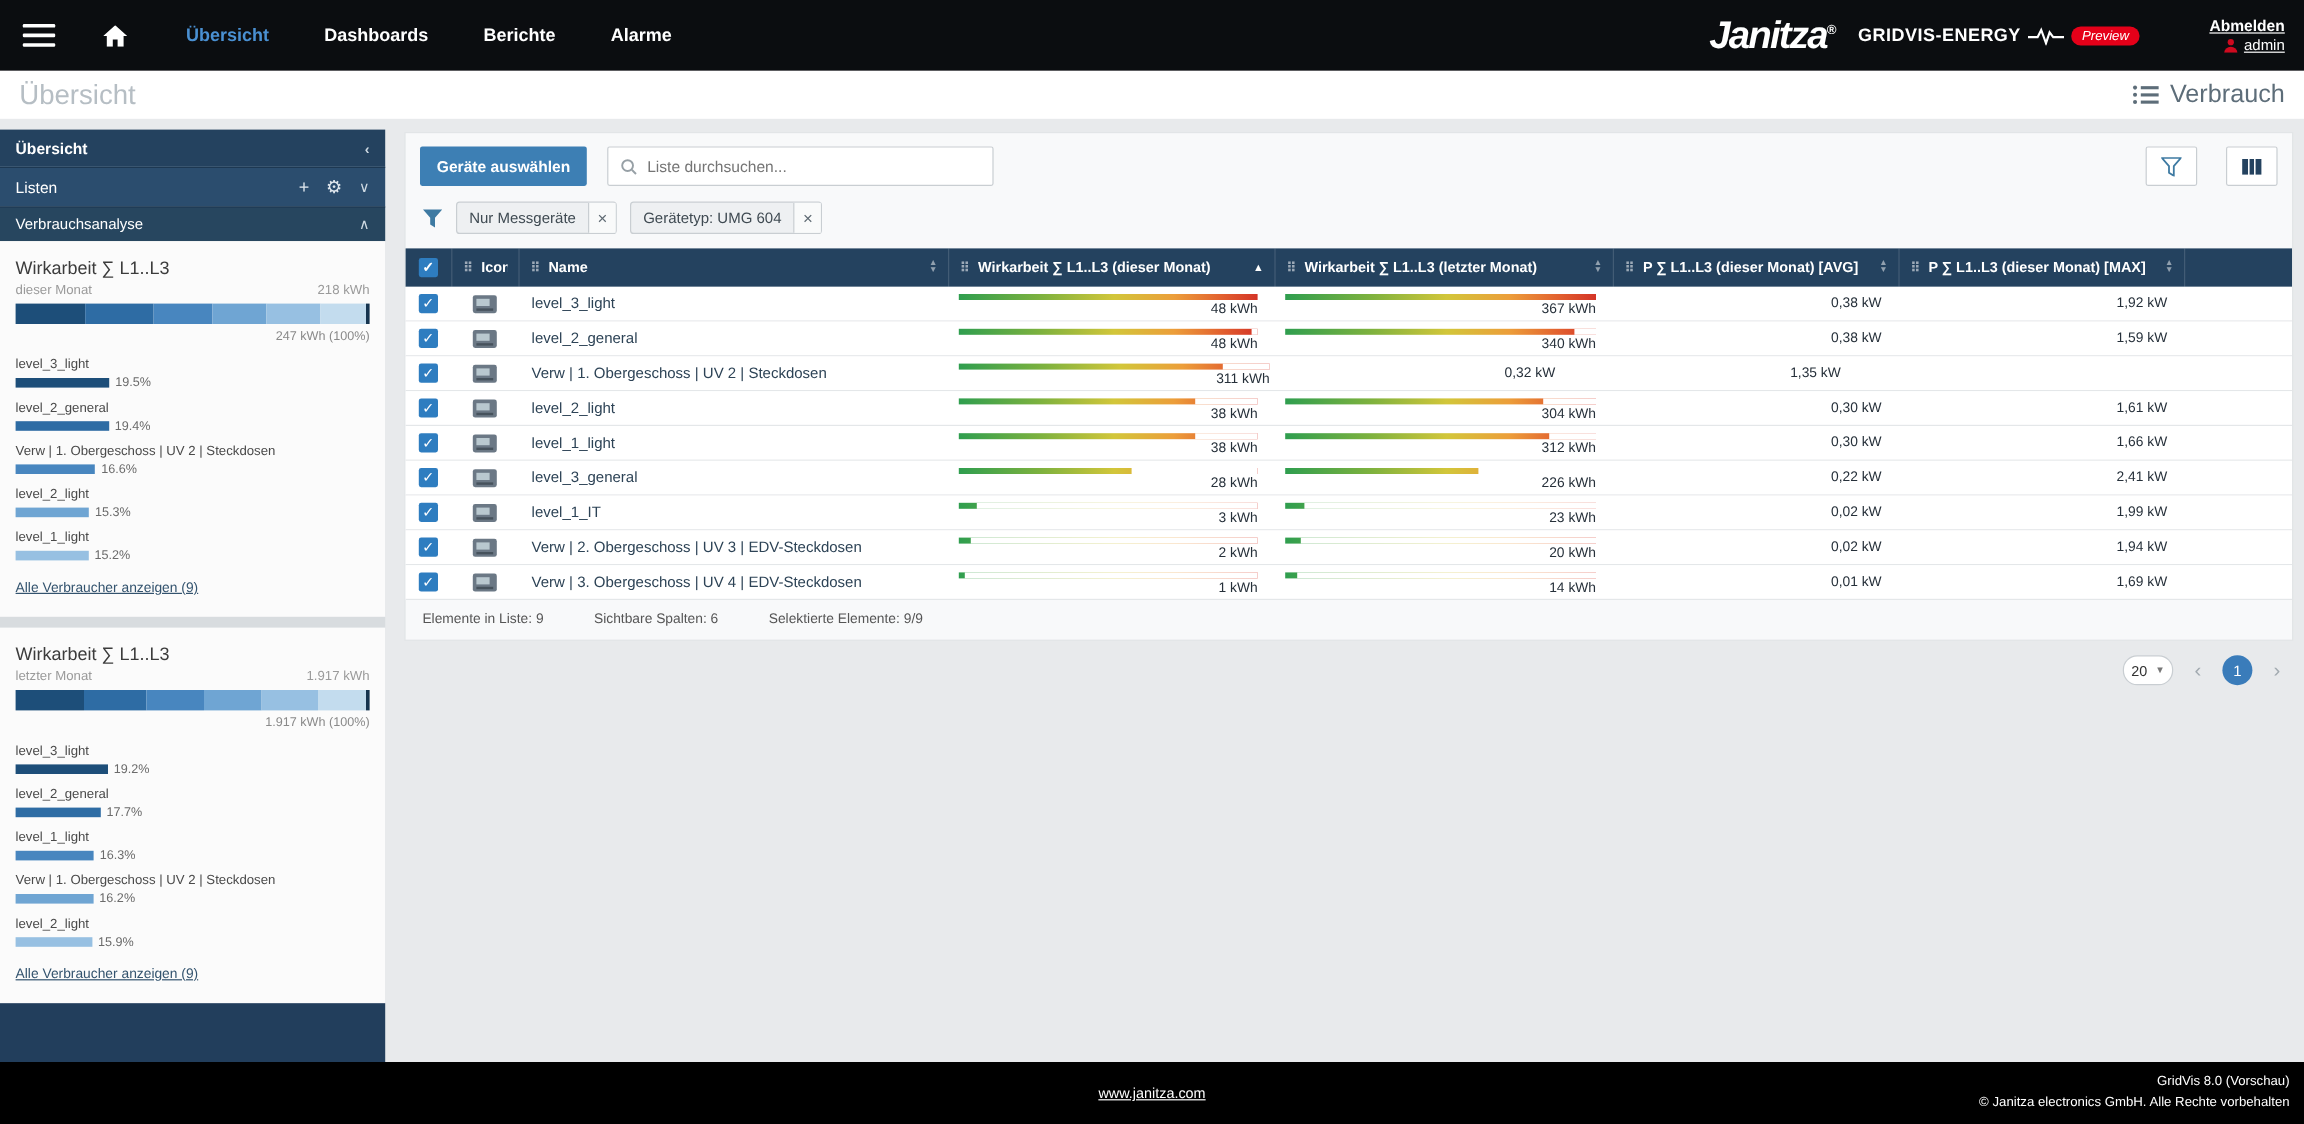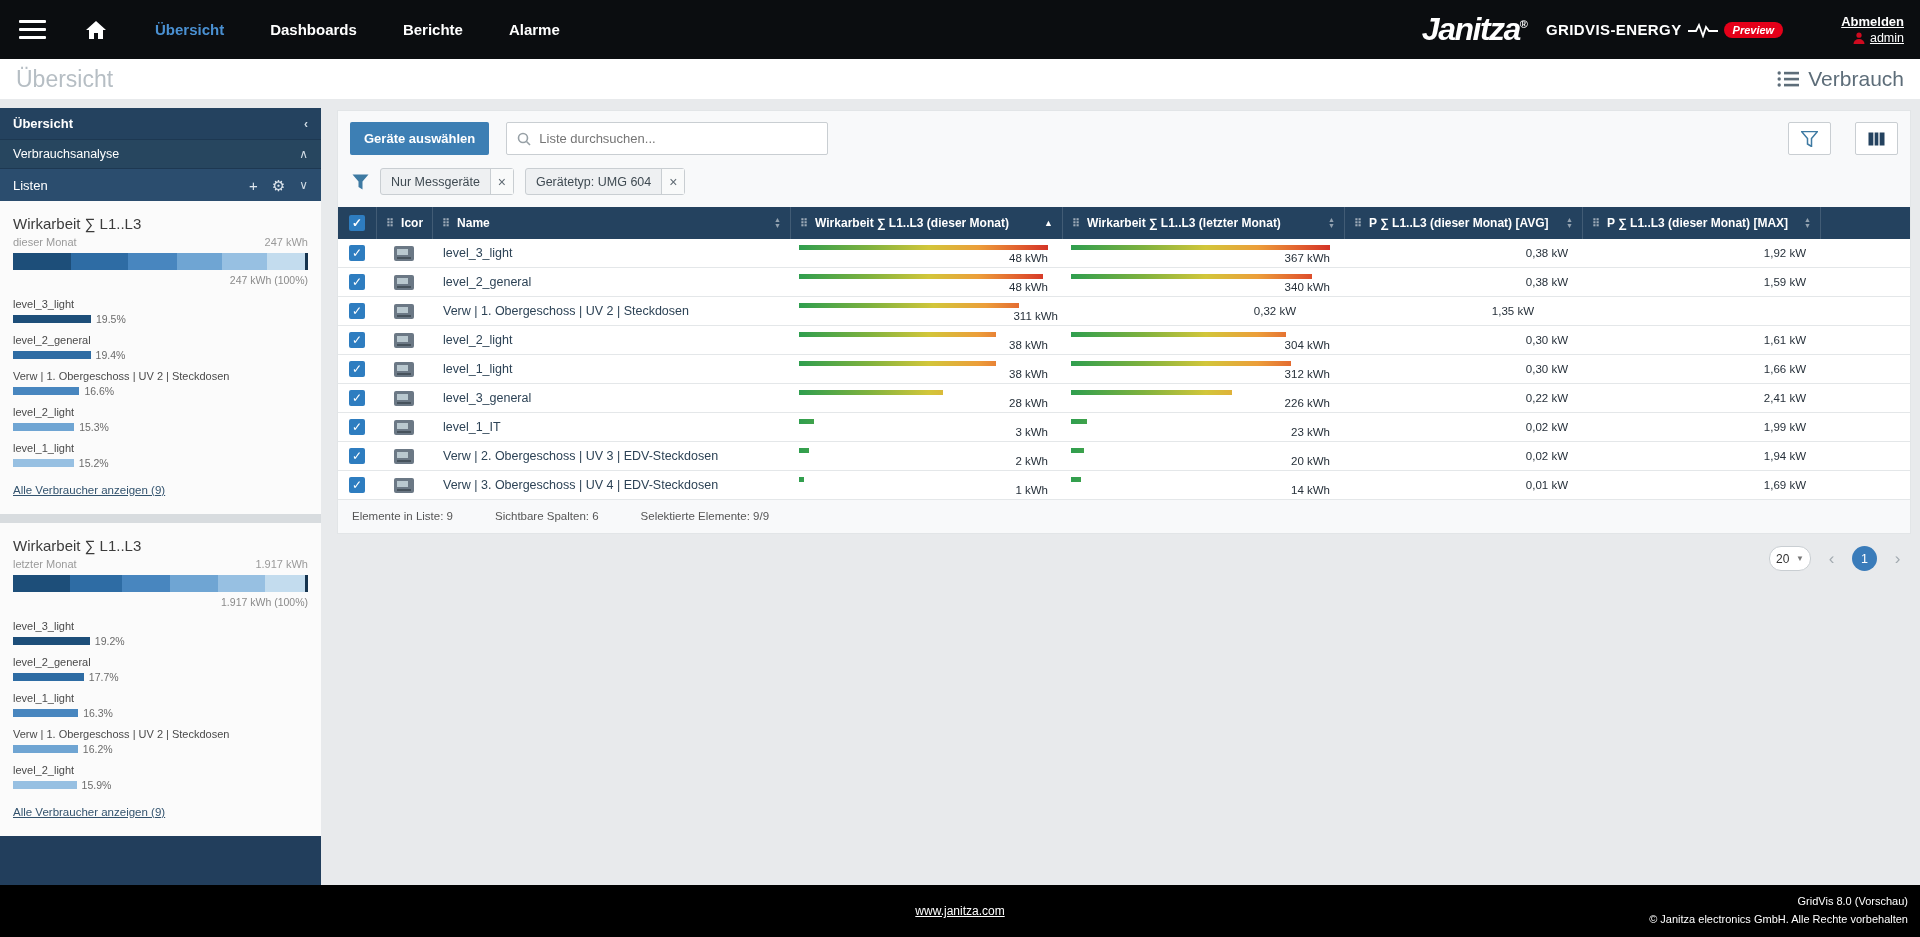--- a/index.html
+++ b/index.html
@@ -12,21 +12,21 @@
   .hamburger { width:62px; padding-left:19px; cursor:pointer; }
   .hamburger div { width:27px; height:3px; background:#fff; margin:5px 0; border-radius:1px; }
   .home-btn { margin:0 26px 0 24px; display:flex; align-items:center; cursor:pointer; }
   .nav-item { padding:0 23px; height:59px; display:flex; align-items:center; font-size:15px; font-weight:bold; color:#fff; cursor:pointer; }
   .nav-item.active { color:#4a90d2; }
   .topnav-right { margin-left:auto; display:flex; align-items:center; gap:18px; padding-right:16px; }
   .brand { font-size:32px; font-weight:bold; font-style:italic; letter-spacing:-1.5px; white-space:nowrap; }
   .brand sup { font-size:11px; font-style:normal; letter-spacing:0; vertical-align:super; }
   .product-wrap { display:flex; align-items:center; gap:6px; }
   .product { font-size:15px; font-weight:bold; letter-spacing:.4px; }
-  .preview-badge { background:#e50019; color:#fff; font-size:11px; font-weight:bold; font-style:italic; padding:2px 9px; border-radius:9px; }
+  .preview-badge { background:#e50019; color:#fff; font-size:11px; font-weight:normal; font-style:italic; padding:2px 9px; border-radius:9px; }
   .userbox { text-align:right; line-height:17px; margin-left:40px;text-decoration:underline; }
   .logout { font-size:13px; font-weight:bold; cursor:pointer; }
   .userline { display:flex; align-items:center; justify-content:flex-end; gap:5px; font-size:12.5px; cursor:pointer; }
 
   
   .pageheader { height:40px; background:#fff; display:flex; align-items:center; padding:0 16px; flex:0 0 auto; }
   .page-title { font-size:23px; color:#b6bec4; }
   .view-label { margin-left:auto; display:flex; align-items:center; gap:9px; color:#5d6d79; font-size:21px; }
 
   
@@ -167,38 +167,38 @@
   </div>
 
   <div class="body">
 
     <div class="sidebar">
       <div class="sb-row sb-row-header">
         <span>Übersicht</span>
         <span class="sb-spacer"></span>
         <span class="sb-chev">‹</span>
       </div>
-      <div class="sb-row sb-row-analysis">
-        <span>Verbrauchsanalyse</span>
-        <span class="sb-spacer"></span>
-        <span class="sb-chev">∧</span>
-      </div>
       <div class="sb-row sb-row-listen">
         <span>Listen</span>
         <span class="sb-spacer"></span>
         <span class="sb-ico">+</span>
         <span class="sb-ico">⚙</span>
         <span class="sb-chev">∨</span>
       </div>
+      <div class="sb-row sb-row-analysis">
+        <span>Verbrauchsanalyse</span>
+        <span class="sb-spacer"></span>
+        <span class="sb-chev">∧</span>
+      </div>
       <div class="sb-cards" id="sb-cards">
   <div class="card-sb">
     <div class="sb-chart-title">Wirkarbeit ∑ L1..L3</div>
     <div class="sub">
       <span>dieser Monat</span>
-      <span>247 kWh</span>
+      <span>218 kWh</span>
     </div>
     <div class="stack">
       <div style="width:19.5%;background:#1d4e79"></div>
               <div style="width:19.4%;background:#2e6ca4"></div>
               <div style="width:16.6%;background:#4886bf"></div>
               <div style="width:15.3%;background:#6fa5d3"></div>
               <div style="width:15.2%;background:#97c0e2"></div>
               <div style="width:13%;background:#c3dcee"></div>
               <div style="width:1%;background:#16344f"></div>
     </div>

